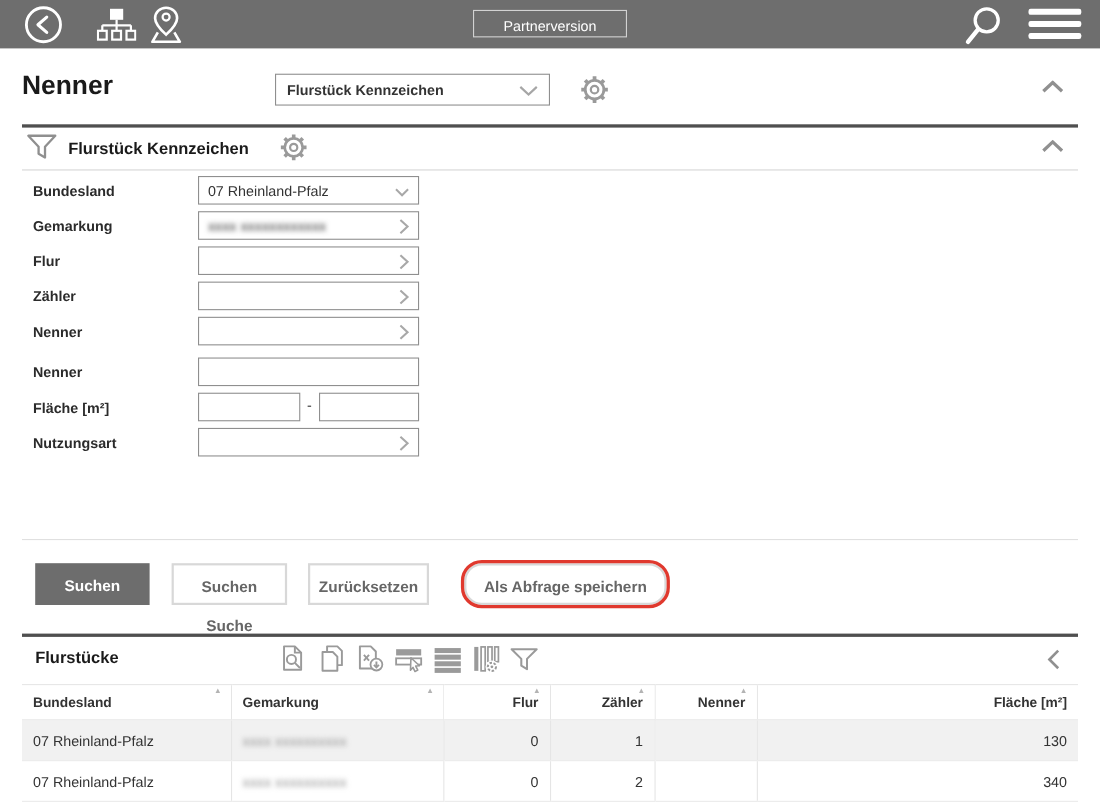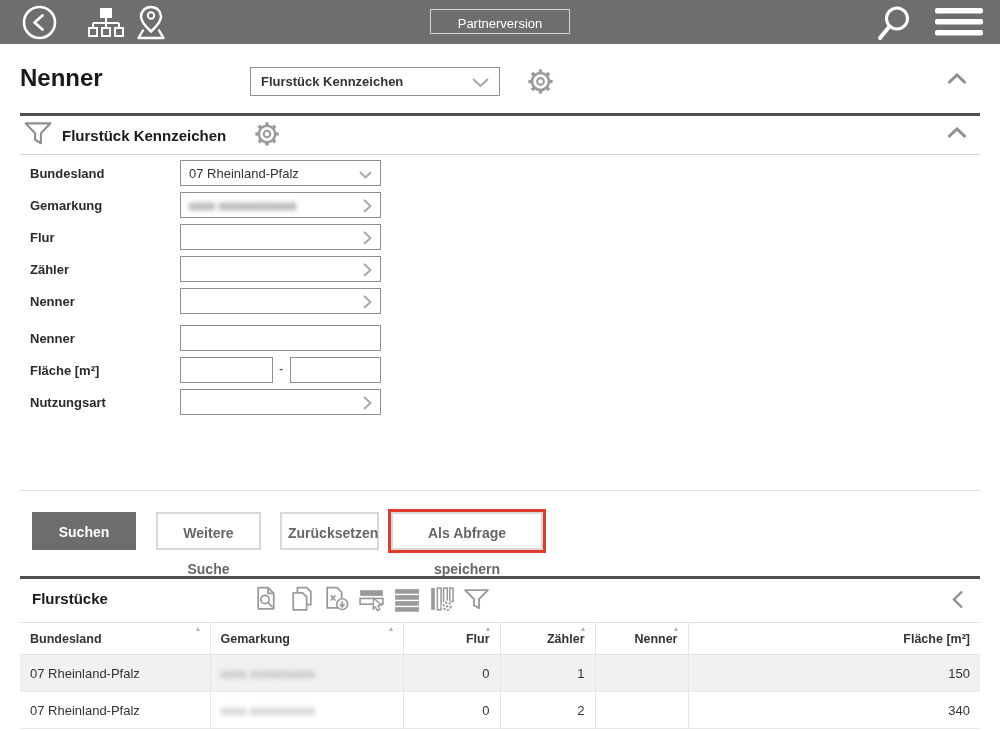--- a/index.html
+++ b/index.html
@@ -253,23 +253,23 @@
   <span class="chev-r">
     <svg width="9" height="14" viewBox="0 0 9 14" fill="none" stroke="#a8a8a8" stroke-width="1.9">
         <polyline points="1,1 7.5,7 1,13"></polyline>
       </svg>
   </span>
 </div>
 
 <div class="divider-light" style="top:490px;background:#e0e0e0;"></div>
 
 <button class="btn btn-primary" style="left:20px;width:104px;">Suchen</button>
-<button class="btn" style="left:144px;width:105px;">Weitere Suche</button>
-<button class="btn" style="left:268px;width:99px;">Zurücksetzen</button>
-<button class="btn btn-highlight" style="left:379px;width:152px;">Als Abfrage speichern</button>
+<button class="btn" style="left:144px;width:105px;">Suchen Suche</button>
+<button class="btn" style="left:268px;width:110px;">Zurücksetzen</button>
+<button class="btn btn-highlight" style="left:410px;width:184px;border-radius:16px;">Als Abfrage speichern</button>
 
 <div class="divider-dark" style="top:576px;"></div>
 
 <div class="panel-title" style="left:32px;top:590px;">Flurstücke</div>
 
 <div class="toolbar">
   <div class="tico">
     <svg width="29" height="29" viewBox="0 0 28 28" fill="none" stroke="#9a9a9a" stroke-width="1.7">
       <path d="M6,2.5 L15.5,2.5 L21,8 L21,23 L6,23 Z" stroke-linejoin="round"></path>
       <path d="M15.5,2.5 L15.5,8 L21,8"></path>
@@ -369,21 +369,21 @@
         </th>
       </tr>
     </thead>
     <tbody>
       <tr class="alt">
         <td class="l">07 Rheinland-Pfalz</td>
         <td class="l"><span class="masked">xxxx xxxxxxxxxx</span></td>
         <td class="r">0</td>
         <td class="r">1</td>
         <td class="r"></td>
-        <td class="r">150</td>
+        <td class="r">130</td>
       </tr>
       <tr>
         <td class="l">07 Rheinland-Pfalz</td>
         <td class="l"><span class="masked">xxxx xxxxxxxxxx</span></td>
         <td class="r">0</td>
         <td class="r">2</td>
         <td class="r"></td>
         <td class="r">340</td>
       </tr>
     </tbody>

